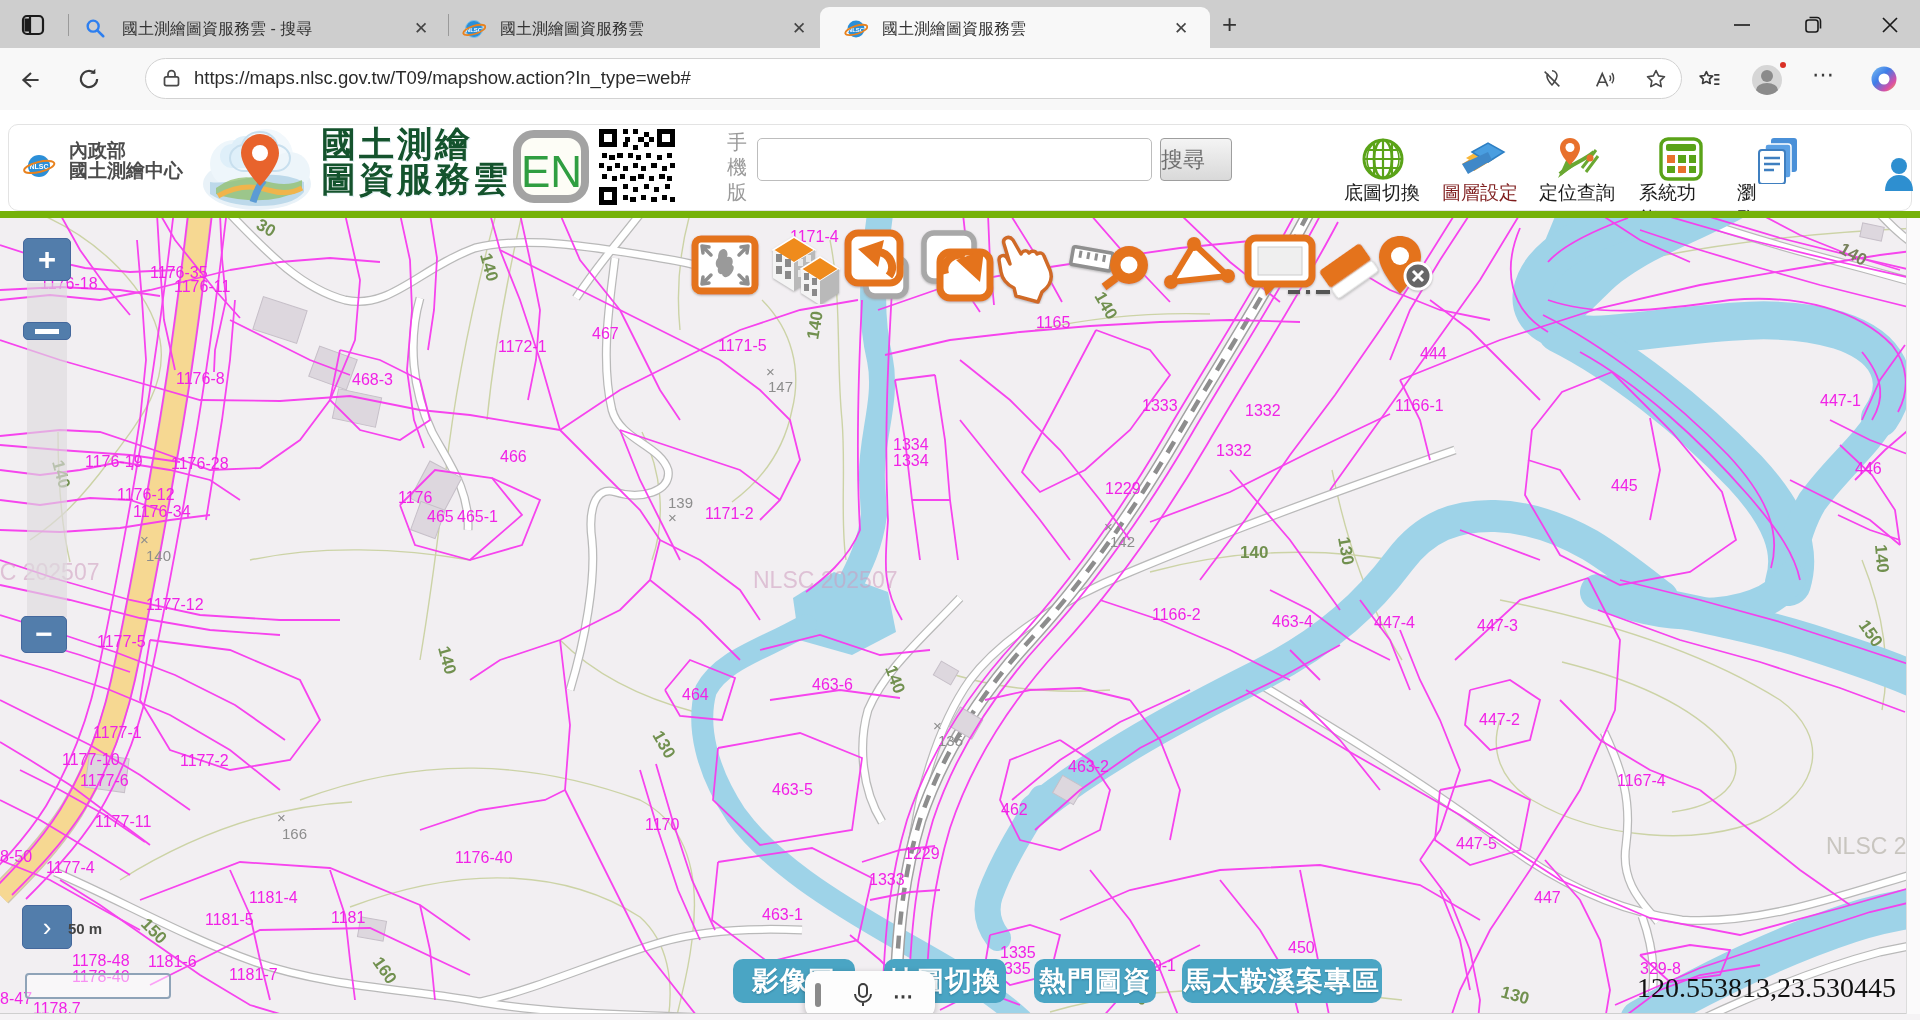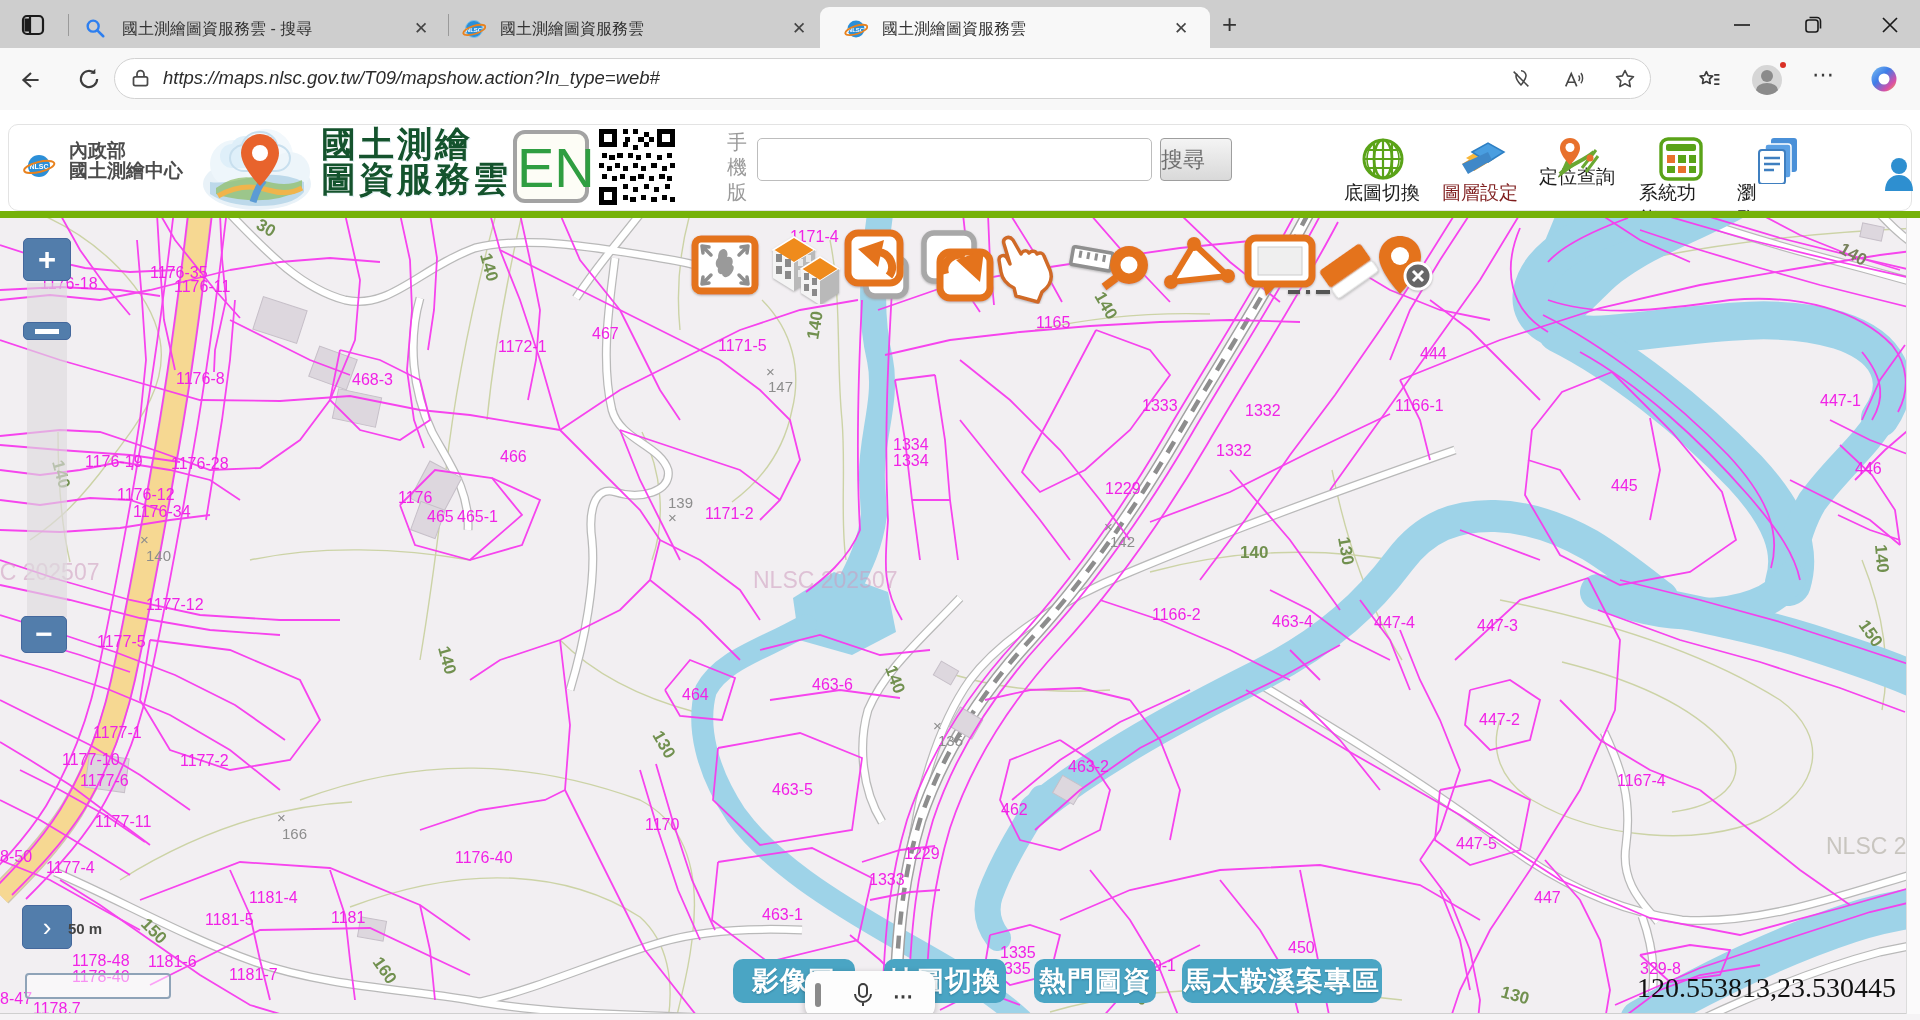--- a/index.html
+++ b/index.html
@@ -6,21 +6,21 @@
   html,body { width:1920px; height:1020px; overflow:hidden; font-family:"Liberation Sans",sans-serif; background:#fff; }
   .abs { position:absolute; }
   
   #tabbar { position:absolute; left:0; top:0; width:1920px; height:48px; background:#cecece; }
   .tab { position:absolute; top:8px; height:40px; font-size:16px; color:#333; }
   .tabtitle { position:absolute; top:11px; white-space:nowrap; overflow:hidden; }
   .tabx { position:absolute; top:10px; font-size:17px; color:#444; }
   .vsep { position:absolute; top:14px; width:1px; height:22px; background:#9a9a9a; }
   #activetab { position:absolute; left:820px; top:7px; width:390px; height:41px; background:#f8f8f8; border-radius:9px 9px 0 0; }
   #toolrow { position:absolute; left:0; top:48px; width:1920px; height:62px; background:#f8f8f8; }
-  #urlpill { position:absolute; left:114px; top:10px; width:1537px; height:41px; background:#fff; border:1px solid #d2d2d2; border-radius:21px;font-style:italic; }
+  #urlpill { position:absolute; left:145px; top:10px; width:1537px; height:41px; background:#fff; border:1px solid #d2d2d2; border-radius:21px; }
   .cicon { color:#474747; }
   
   #siteheader { position:absolute; left:0; top:110px; width:1697px; height:101px; background:#fff; }
   #greenline { position:absolute; left:0; top:211px; width:1920px; height:7px; background:#76b20a; }
   #mapwrap { position:absolute; left:0; top:218px; width:1920px; height:802px; background:#f2eff2; overflow:hidden; }
   
   .zbtn { position:absolute; width:44px; background:#527dab; color:#fff; text-align:center; border-radius:5px; border:1px solid #44689c;}
   
   .bluebtn { position:absolute; top:959px; height:44px; background:#4aa5c4; color:#fff; font-size:27px; font-weight:bold; border-radius:10px; text-align:center; line-height:44px; letter-spacing:1px; text-shadow:0 1px 2px rgba(0,60,90,.35); }
 </style>
@@ -150,21 +150,21 @@
     <path d="M46 14 a14 14 0 0 1 14 11 a11 11 0 1 1 -2 21 h-24 a12 12 0 1 1 0-24 a14 14 0 0 1 12-8z" fill="#ddeef8" opacity=".9"></path>
     <path d="M62 10 c10 0 16 7 17 13 c8 1 13 7 13 13 c0 8 -7 13 -14 13 h-32 c-8 0 -14 -6 -14 -13 c0 -7 6 -12 12 -13 c2 -8 9 -13 18 -13z" fill="none" stroke="#c8dfee" stroke-width="2"></path>
     <path d="M62 16 m-16 36 a8 8 0 0 0 16 0 c0 -10 -12 -14 -12 -24 a12 12 0 1 1 24 0 c0 10 -12 14 -12 24" fill="none"></path>
     <g>
       <path d="M62 12 c-10.5 0 -19 8.5 -19 19 c0 14 19 33 19 33 s19 -19 19 -33 c0 -10.5 -8.5 -19 -19 -19z" fill="#e8632c"></path>
       <circle cx="62" cy="31" r="8" fill="#fff"></circle>
     </g>
   </svg>
   <div class="abs" style="left:321px;top:16px;font-size:35px;font-weight:bold;color:#14532d;letter-spacing:3px;line-height:35px;text-shadow:0 0 3px #fff,0 0 3px #fff,1px 1px 0 #cfe8f2">國土測繪<br>圖資服務雲</div>
 
-  <div class="abs" style="left:513px;top:20px;width:76px;height:73px;background:#fdfdf6;border:4px solid #a3a3a3;border-radius:12px;text-align:center;line-height:67px;font-size:56px;color:#2f9e41;font-family:'Liberation Sans';">EN</div>
+  <div class="abs" style="left:513px;top:20px;width:76px;height:73px;background:#fdfdf6;border:8px solid #a3a3a3;border-radius:21px;text-align:center;line-height:67px;font-size:44px;color:#2f9e41;font-family:'Liberation Sans';">EN</div>
 
   <svg class="abs" style="left:599px;top:19px" width="76" height="76" viewBox="0 0 29 29" shape-rendering="crispEdges">
     <rect width="29" height="29" fill="#fff"></rect>
     <g fill="#000">
       <path d="M0 0h7v7h-7z M2 2h3v3h-3z M22 0h7v7h-7z M24 2h3v3h-3z M0 22h7v7h-7z M2 24h3v3h-3z" fill-rule="evenodd"></path>
       <rect x="9" y="0" width="2" height="2"></rect>
         <rect x="13" y="0" width="2" height="2"></rect>
         <rect x="17" y="1" width="2" height="2"></rect>
         <rect x="10" y="3" width="2" height="2"></rect>
         <rect x="15" y="3" width="2" height="2"></rect>
@@ -210,21 +210,21 @@
         <rect x="27" y="26" width="2" height="2"></rect>
     </g>
   </svg>
   <div class="abs" style="left:727px;top:20px;font-size:20px;color:#9a9a9a;line-height:25px;width:22px">手機版</div>
 
   <div class="abs" style="left:757px;top:28px;width:395px;height:43px;background:#fff;border:1px solid #bdbdbd;border-radius:5px"></div>
   <div class="abs" style="left:1160px;top:28px;width:72px;height:43px;background:linear-gradient(#f4f4f4,#d9d9d9);border:1px solid #9e9e9e;border-radius:4px;font-size:22px;color:#6e6e6e;text-align:left;line-height:41px">搜尋</div>
 
   <div class="abs" style="left:1344px;top:70px;font-size:19px;color:#1c1c1c">底圖切換</div>
   <div class="abs" style="left:1442px;top:70px;font-size:19px;color:#7f1d1d">圖層設定</div>
-  <div class="abs" style="left:1539px;top:54px;font-size:19px;color:#1c1c1c">定位查詢</div>
+  <div class="abs" style="left:1539px;top:70px;font-size:19px;color:#1c1c1c">定位查詢</div>
   <div class="abs" style="left:1639px;top:70px;font-size:19px;color:#1c1c1c">系統功能</div>
   <div class="abs" style="left:1737px;top:70px;font-size:19px;color:#1c1c1c">瀏覽紀錄</div>
   <svg class="abs" style="left:1360px;top:26px" width="46" height="46" viewBox="0 0 46 46">
       <circle cx="23" cy="23" r="19" fill="none" stroke="#5aa318" stroke-width="3"></circle>
       <ellipse cx="23" cy="23" rx="9" ry="19" fill="none" stroke="#5aa318" stroke-width="2.6"></ellipse>
       <ellipse cx="23" cy="23" rx="16" ry="19" fill="none" stroke="#5aa318" stroke-width="1.6"></ellipse>
       <path d="M4 23h38M6.5 14h33M6.5 32h33M14 6.5v33M23 4v38M32 6.5v33" stroke="#5aa318" stroke-width="2.2"></path>
     </svg>
   <svg class="abs" style="left:1458px;top:28px" width="50" height="44" viewBox="0 0 50 44">
       <path d="M4 26l20-12 12 7-20 12z" fill="#e89420"></path>

